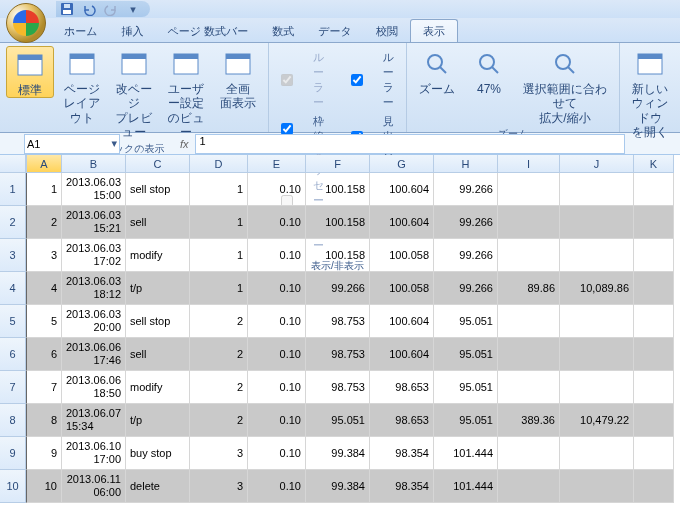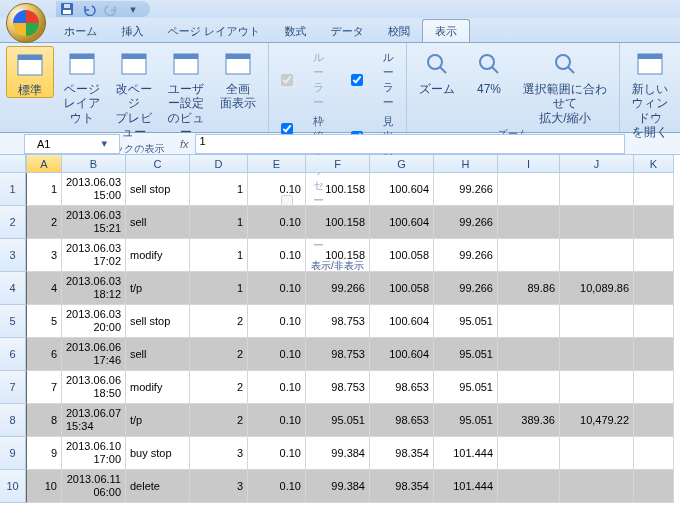--- a/index.html
+++ b/index.html
@@ -26,21 +26,21 @@
 .bigbtn .lbl { font-size:12px; color:#2a4a7a; text-align:center; line-height:1.2; }
 .bigbtn.active { background:linear-gradient(to bottom,#ffe8a6,#ffd35a); border:1px solid #c9a63a; border-radius:3px; }
 .iconbox { width:32px; height:32px; display:flex; align-items:center; justify-content:center; }
 .checks { display:flex; flex-direction:column; gap:4px; padding:4px 6px;}
 .checkrow { display:flex; align-items:center; gap:20px; color:#3a5a8a; }
 .checkrow.dis { color:#9aaccc; }
 input[type=checkbox] { width:12px; height:12px; }
 
 
 .fbar { height: 22px; display:flex; align-items:center; border-bottom:1px solid #a9c9ec; background:#eef5fc; }
-.namebox { width:96px; height:20px; border:1px solid #a9c9ec; background:#fff; margin-left:24px; display:flex; align-items:center; padding:0 12px; justify-content:space-between;}
+.namebox { width:96px; height:20px; border:1px solid #a9c9ec; background:#fff; margin-left:24px; display:flex; align-items:center; padding:0 2px; justify-content:space-between;}
 .fxarea { display:flex; align-items:center; margin-left:60px; gap:6px; }
 .fxinput { height:20px; border:1px solid #a9c9ec; background:#fff; padding:0 4px; width:430px;}
 
 
 .grid { display:flex; height:360px; }
 .rowhdrs { width:26px; }
 .corner, .rowhdr, .colhdr { background:linear-gradient(to bottom,#eef5fc,#dceafa); border-right:1px solid #b7cde6; border-bottom:1px solid #b7cde6; color:#2a4a7a; display:flex; align-items:center; justify-content:center; }
 .corner { height:18px; }
 .rowhdr { height:33px; }
 .cols { flex:1; overflow:hidden; }
@@ -87,21 +87,21 @@
           <path d="M11 4 L11 8 L7 8" fill="none" stroke="#9aaccc" stroke-width="1.5"></path>
         </svg>
       </div>
     <div class="qat-btn">▾</div>
   </div>
 </div>
 
 <div class="tabs" id="tabs">
     <div class="tab">ホーム</div>
     <div class="tab">挿入</div>
-    <div class="tab">ページ レイアウト</div>
+    <div class="tab">ページ 数式バー</div>
     <div class="tab">数式</div>
     <div class="tab">データ</div>
     <div class="tab">校閲</div>
     <div class="tab active">表示</div>
   </div>
 
 <div class="ribbon" id="ribbon">
     <div class="group">
       <div class="group-body">
         <div class="bigbtn active">

